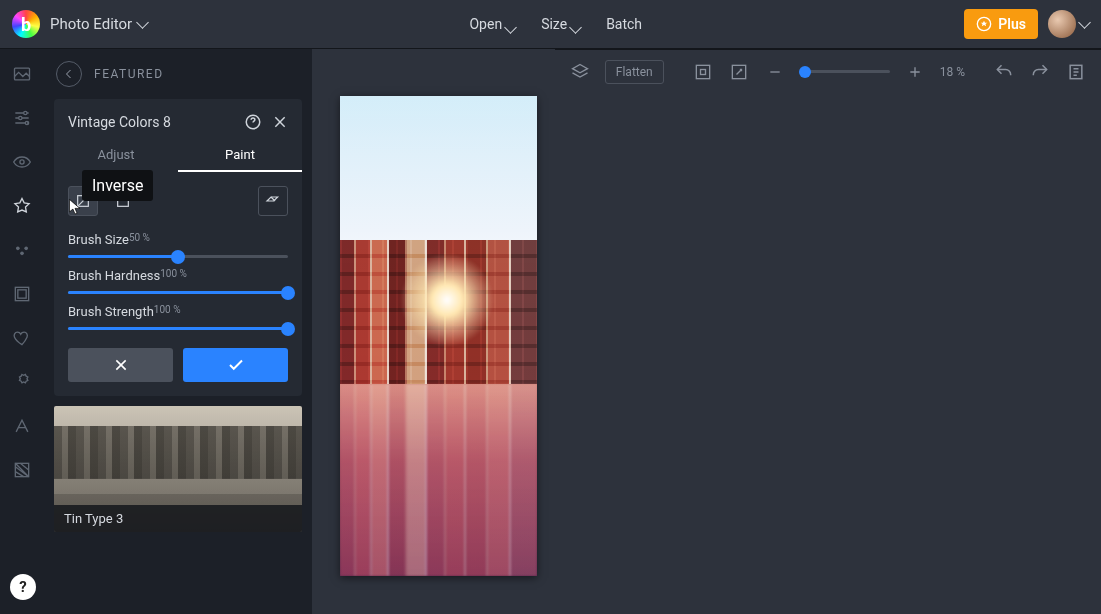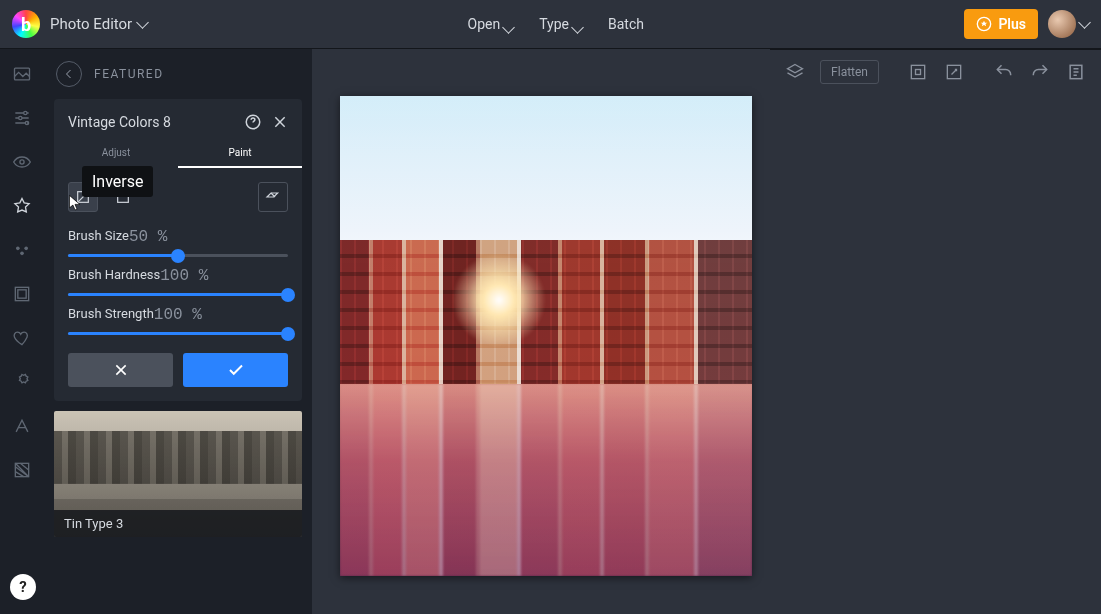--- a/index.html
+++ b/index.html
@@ -31,30 +31,30 @@
   .iconrail{width:44px;background:var(--bg-dark);display:flex;flex-direction:column;align-items:center;padding-top:14px;gap:22px;}
   .rail-icon{width:22px;height:22px;color:#5f6773;display:flex;align-items:center;justify-content:center;cursor:pointer;}
   
   .sidepanel{width:268px;background:var(--bg-dark);display:flex;flex-direction:column;min-height:0;}
   .panel-head{display:flex;align-items:center;gap:12px;padding:12px 16px 8px 12px;color:var(--text-dim);font-size:12px;letter-spacing:1.5px;}
   .back-circ{width:26px;height:26px;border:1px solid #555c68;border-radius:50%;display:flex;align-items:center;justify-content:center;color:#9aa1ad;cursor:pointer;}
   .card{margin:4px 10px;background:var(--panel);border-radius:4px;padding-bottom:14px;position:relative;}
   .card-title{padding:14px 14px 8px 14px;display:flex;align-items:center;gap:10px;font-size:14px;}
   .card-title .spacer{flex:1;}
   .tabs{display:flex;}
-  .tab{flex:1;text-align:center;padding:8px 0;font-size:10px;color:var(--text-dim);cursor:pointer;border-bottom:2px solid transparent;}
+  .tab{flex:1;text-align:center;padding:8px 0;font-size:13px;color:var(--text-dim);cursor:pointer;border-bottom:2px solid transparent;}
   .tab.active{color:#fff;border-bottom:2px solid #fff;}
   .tool-row{display:flex;align-items:center;gap:10px;padding:14px 14px 6px 14px;position:relative;}
   .tool-btn{width:30px;height:30px;border:1px solid #4b515c;border-radius:3px;display:flex;align-items:center;justify-content:center;color:#cfd4db;cursor:pointer;background:#2f343e;}
   .tool-btn.active{background:#3a404b;}
   .tooltip{position:absolute;left:28px;top:-2px;background:#0f1114;color:#fff;font-size:16px;padding:6px 10px;border-radius:3px;}
   .cursor{position:absolute;left:14px;top:26px;width:14px;height:18px;}
   .slider-group{padding:10px 14px 0 14px;}
   .slider-label{display:flex;justify-content:flex-start;font-size:13px;color:var(--text);margin-bottom:8px;}
-  .slider-label .val{color:var(--text-dim);font-size:16px;font-family:Liberation Mono, monospace;}
+  .slider-label .val{color:var(--text-dim);font-size:10px;}
   .slider-track{height:3px;background:#4b515c;border-radius:2px;position:relative;}
   .slider-fill{position:absolute;left:0;top:0;bottom:0;background:var(--accent);border-radius:2px;}
   .slider-thumb{position:absolute;top:50%;width:14px;height:14px;background:var(--accent);border-radius:50%;transform:translate(-50%,-50%);cursor:pointer;}
   .action-row{display:flex;gap:10px;padding:18px 14px 0 14px;}
   .act-btn{flex:1;height:34px;border:none;border-radius:3px;display:flex;align-items:center;justify-content:center;cursor:pointer;color:#fff;}
   .act-cancel{background:#4b515c;}
   .act-ok{background:var(--accent);}
   .preset{margin:6px 10px 12px 10px;position:relative;cursor:pointer;height:126px;overflow:hidden;border-radius:2px;}
   .preset-img{width:100%;height:100%;background:
     linear-gradient(rgba(40,40,40,.2),rgba(20,20,20,.5)),
@@ -124,21 +124,21 @@
     <span>Photo Editor</span>
     <span class="chev"></span>
   </div>
   <div class="flex-spacer"></div>
   <div class="top-menu">
     <div class="top-link">
       <span>Open</span>
       <span class="chev"></span>
     </div>
     <div class="top-link">
-      <span>Type</span>
+      <span>Size</span>
       <span class="chev"></span>
     </div>
     <div class="top-link">
       <span>Batch</span>
     </div>
   </div>
   <div class="flex-spacer"></div>
   <button class="plus-btn">
     <svg width="16" height="16" viewBox="0 0 24 24" fill="none" stroke="#fff" stroke-width="2">
         <circle cx="12" cy="12" r="10"></circle>
@@ -349,20 +349,37 @@
             <rect x="4" y="4" width="16" height="16"></rect>
             <rect x="9" y="9" width="6" height="6"></rect>
           </svg>
         </div>
       <div class="bb-icon">
           <svg width="20" height="20" viewBox="0 0 24 24" fill="none" stroke="currentColor" stroke-width="1.6">
             <rect x="4" y="4" width="16" height="16"></rect>
             <path d="M9 15l6-6M13 9h2v2"></path>
           </svg>
         </div>
+      <div class="zoom-group">
+        <div class="bb-icon">
+            <svg width="16" height="16" viewBox="0 0 24 24" stroke="currentColor" stroke-width="2">
+              <path d="M5 12h14"></path>
+            </svg>
+          </div>
+        <div class="zoom-slider">
+            <div class="zoom-fill" style="width:6%"></div>
+            <div class="zoom-thumb" style="left:6%"></div>
+          </div>
+        <div class="bb-icon">
+            <svg width="16" height="16" viewBox="0 0 24 24" stroke="currentColor" stroke-width="2">
+              <path d="M5 12h14M12 5v14"></path>
+            </svg>
+          </div>
+        <span class="zoom-val">18 %</span>
+      </div>
       <div class="flex-spacer"></div>
       <div class="bb-icon">
           <svg width="20" height="20" viewBox="0 0 24 24" fill="none" stroke="currentColor" stroke-width="1.8">
             <path d="M9 14L4 9l5-5"></path>
             <path d="M4 9h10a6 6 0 016 6v1"></path>
           </svg>
         </div>
       <div class="bb-icon">
           <svg width="20" height="20" viewBox="0 0 24 24" fill="none" stroke="currentColor" stroke-width="1.8">
             <path d="M15 14l5-5-5-5"></path>

